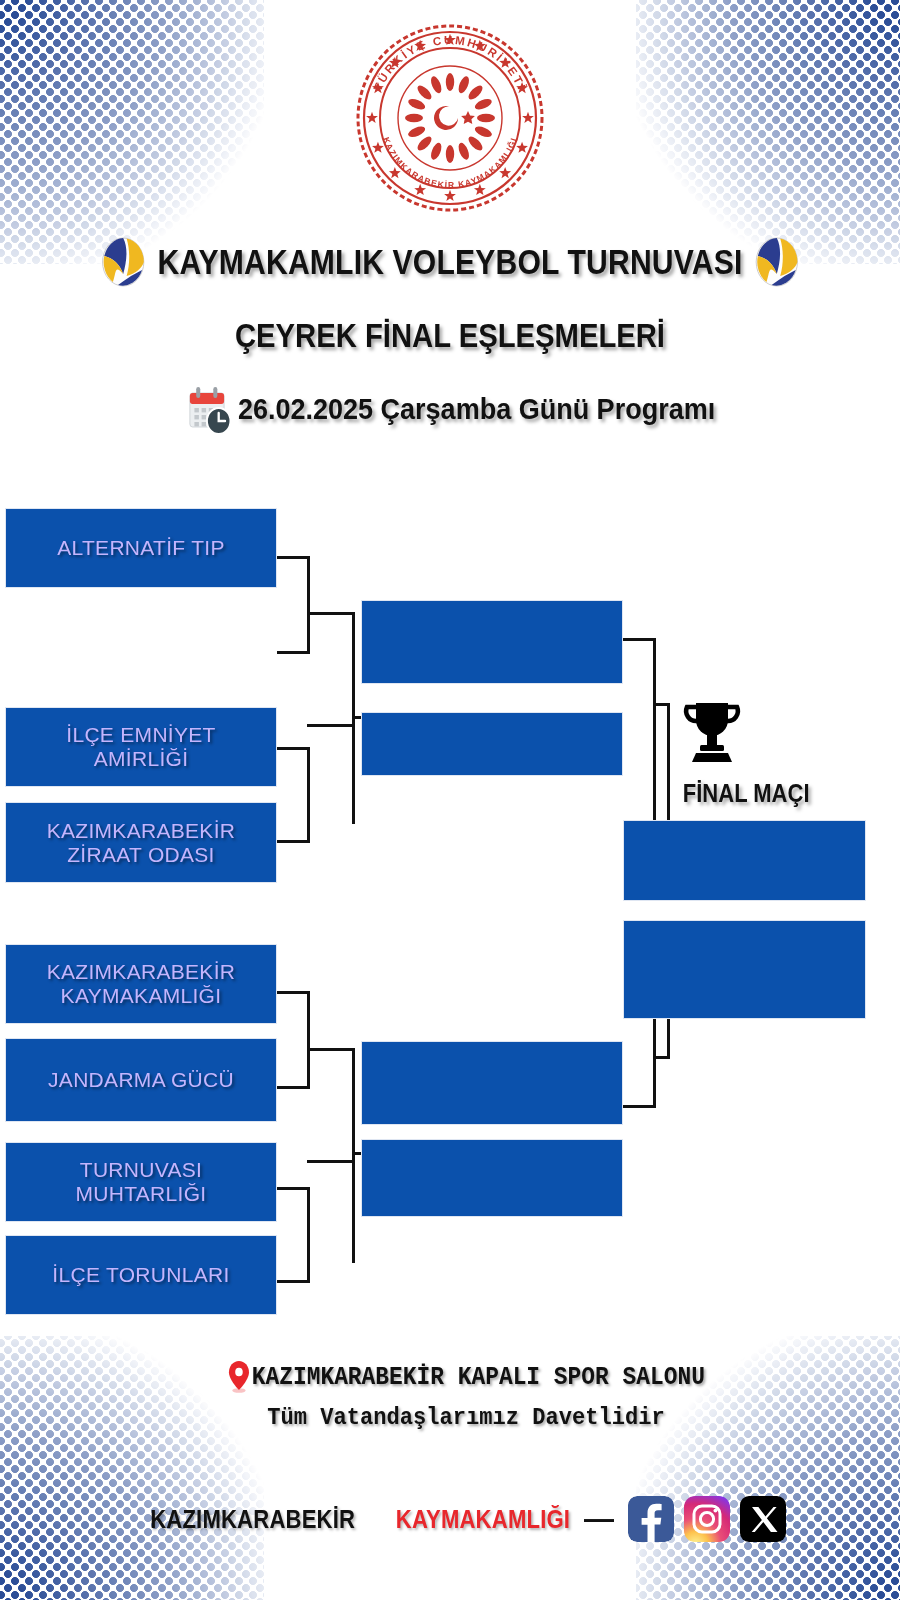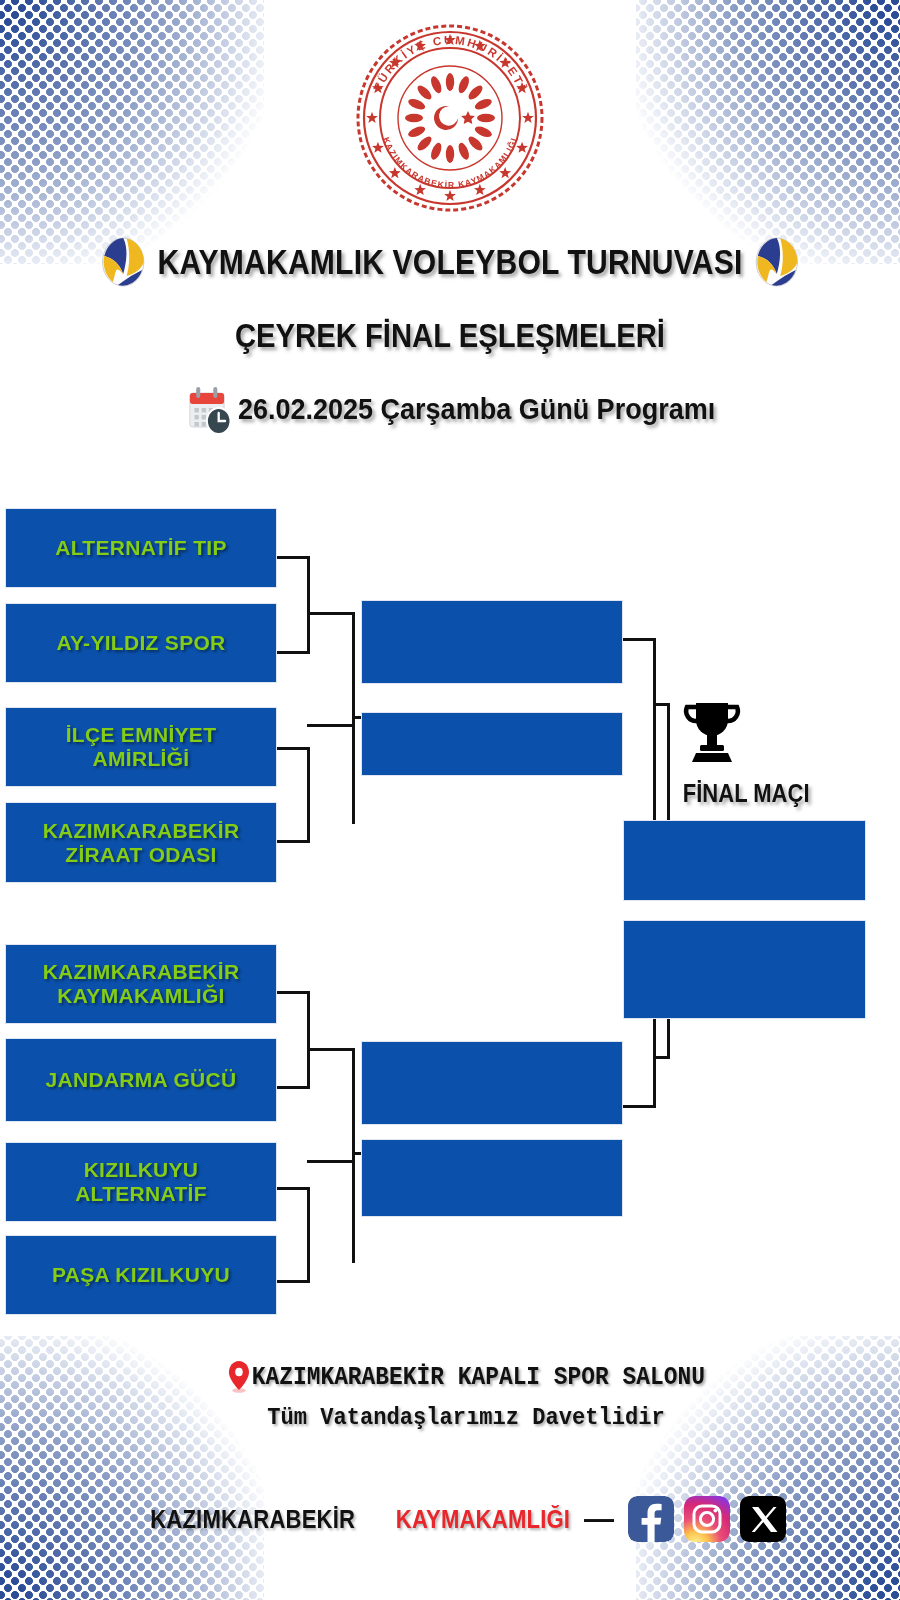--- a/index.html
+++ b/index.html
@@ -64,24 +64,24 @@
     text-shadow:3px 3px 4px rgba(0,0,0,.35);
     transform:scaleX(.9);
   }
 
   
   .bracket { position:absolute; top:0; left:0; width:900px; height:1600px; }
   .team-box {
     position:absolute;
     background:#0b51ac;
     border:1px solid #dfe6f2;
-    color:#84cc16;
+    color:#c4b5fd;
     display:flex; align-items:center; justify-content:center;
     text-align:center;
-    font-weight:bold;
+    font-weight:normal;
     font-size:21px;
     line-height:1.12;
     letter-spacing:.3px;
     text-shadow:2px 2px 3px rgba(0,0,0,.45);
     padding:2px 13px;
   }
   .team-box.two-line { font-size:21px; }
   .slot-box {
     position:absolute;
     background:#0b51ac;
@@ -249,42 +249,39 @@
     </svg>
     <span>26.02.2025 Çarşamba Günü Programı</span>
   </div>
 </div>
 
 <div class="bracket">
 
   <div class="team-box" style="left:5px; top:508px; width:272px; height:80px;">
     <span>ALTERNATİF TIP</span>
   </div>
-  <div class="team-box" style="left:5px; top:603px; width:272px; height:80px;">
-    <span>AY-YILDIZ SPOR</span>
-  </div>
   <div class="team-box" style="left:5px; top:707px; width:272px; height:80px;">
     <span>İLÇE EMNİYET AMİRLİĞİ</span>
   </div>
   <div class="team-box two-line" style="left:5px; top:802px; width:272px; height:81px; white-space:pre-line;">
     <span>KAZIMKARABEKİR
 ZİRAAT ODASI</span>
   </div>
   <div class="team-box two-line" style="left:5px; top:944px; width:272px; height:80px; white-space:pre-line;">
     <span>KAZIMKARABEKİR
 KAYMAKAMLIĞI</span>
   </div>
   <div class="team-box" style="left:5px; top:1038px; width:272px; height:84px;">
     <span>JANDARMA GÜCÜ</span>
   </div>
   <div class="team-box" style="left:5px; top:1142px; width:272px; height:80px;">
-    <span>KIZILKUYU ALTERNATİF</span>
+    <span>TURNUVASI MUHTARLIĞI</span>
   </div>
   <div class="team-box" style="left:5px; top:1235px; width:272px; height:80px;">
-    <span>PAŞA KIZILKUYU</span>
+    <span>İLÇE TORUNLARI</span>
   </div>
 
   <div class="ln lnh" style="left:277px; top:556px; width:33px;"></div>
   <div class="ln lnh" style="left:277px; top:651px; width:33px;"></div>
   <div class="ln lnv" style="left:307px; top:556px; height:98px;"></div>
   <div class="ln lnh" style="left:307px; top:612px; width:47px;"></div>
 
   <div class="ln lnh" style="left:277px; top:747px; width:33px;"></div>
   <div class="ln lnh" style="left:277px; top:840px; width:33px;"></div>
   <div class="ln lnv" style="left:307px; top:747px; height:96px;"></div>

